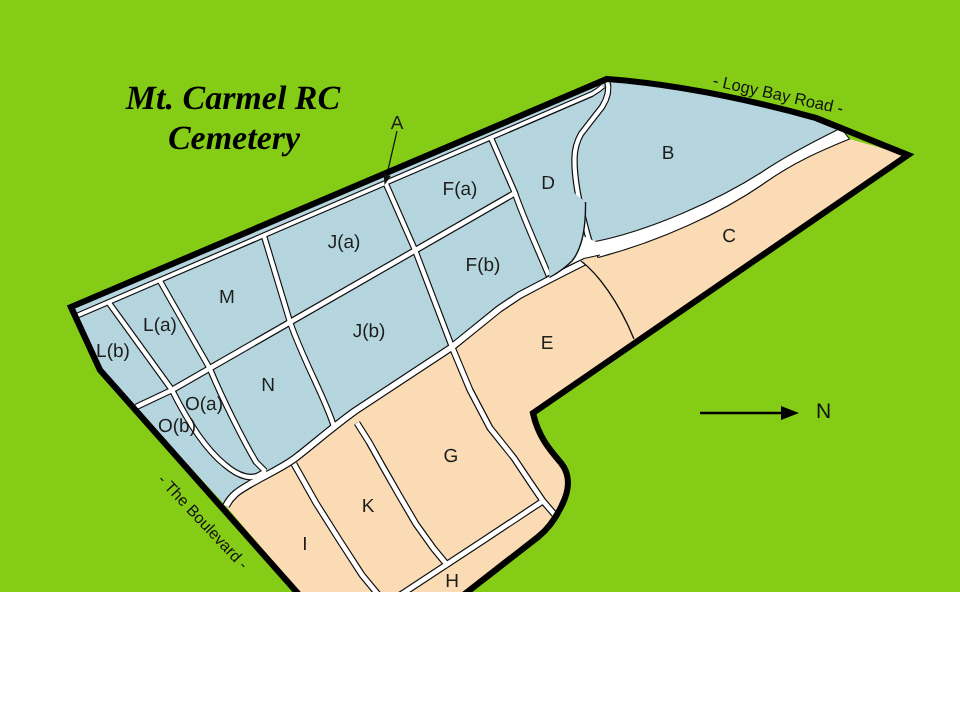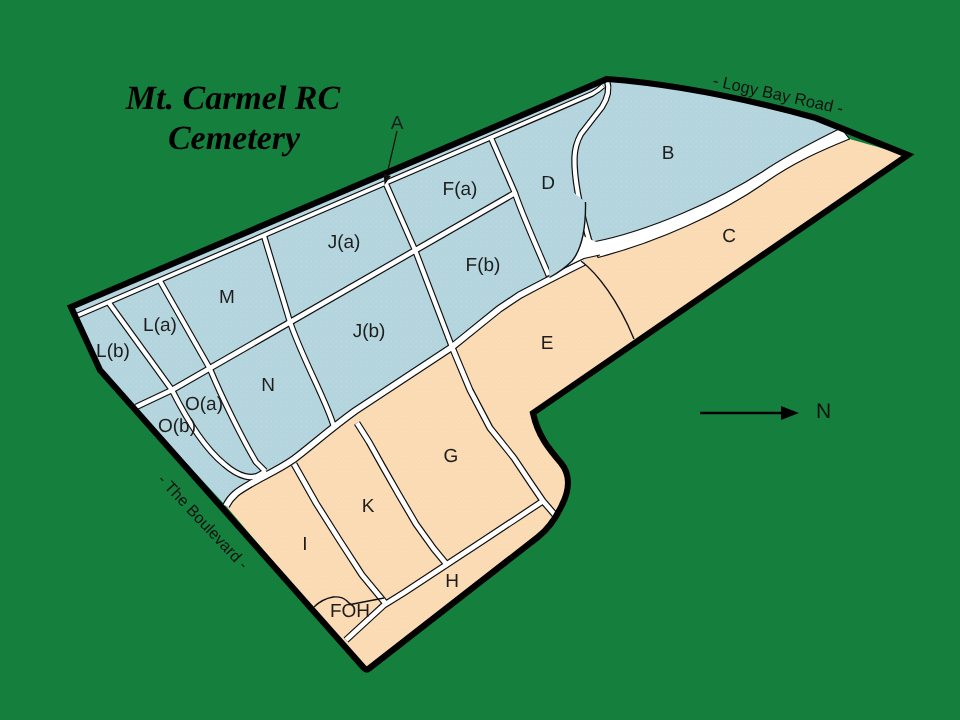--- a/index.html
+++ b/index.html
@@ -1,16 +1,16 @@
 <!DOCTYPE html>
 <html><head>
 <meta charset="utf-8">
 <style>
   html,body{margin:0;padding:0;background:#ffffff;}
-  #wrap{width:960px;height:720px;position:relative;overflow:hidden;background:#15803d;}
+  #wrap{width:960px;height:592px;position:relative;overflow:hidden;background:#84cc16;}
   text{font-family:"Liberation Sans",sans-serif;text-rendering:geometricPrecision;}
 </style>
 </head>
 <body>
 <div id="wrap">
 <svg width="960" height="720" viewBox="0 0 960 720">
   <defs>
     <pattern id="dotsB" width="5" height="5" patternUnits="userSpaceOnUse">
       <rect width="5" height="5" fill="#b4d5de"></rect>
       <circle cx="1.2" cy="1.2" r="0.55" fill="#c5dfe7"></circle>

